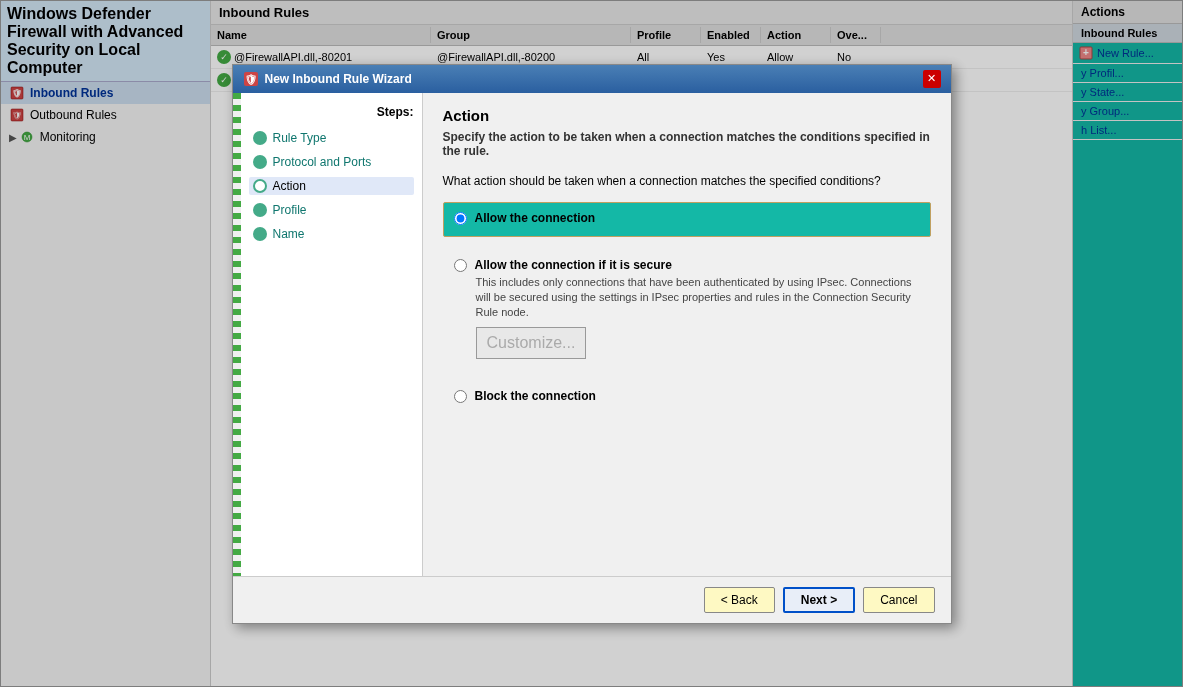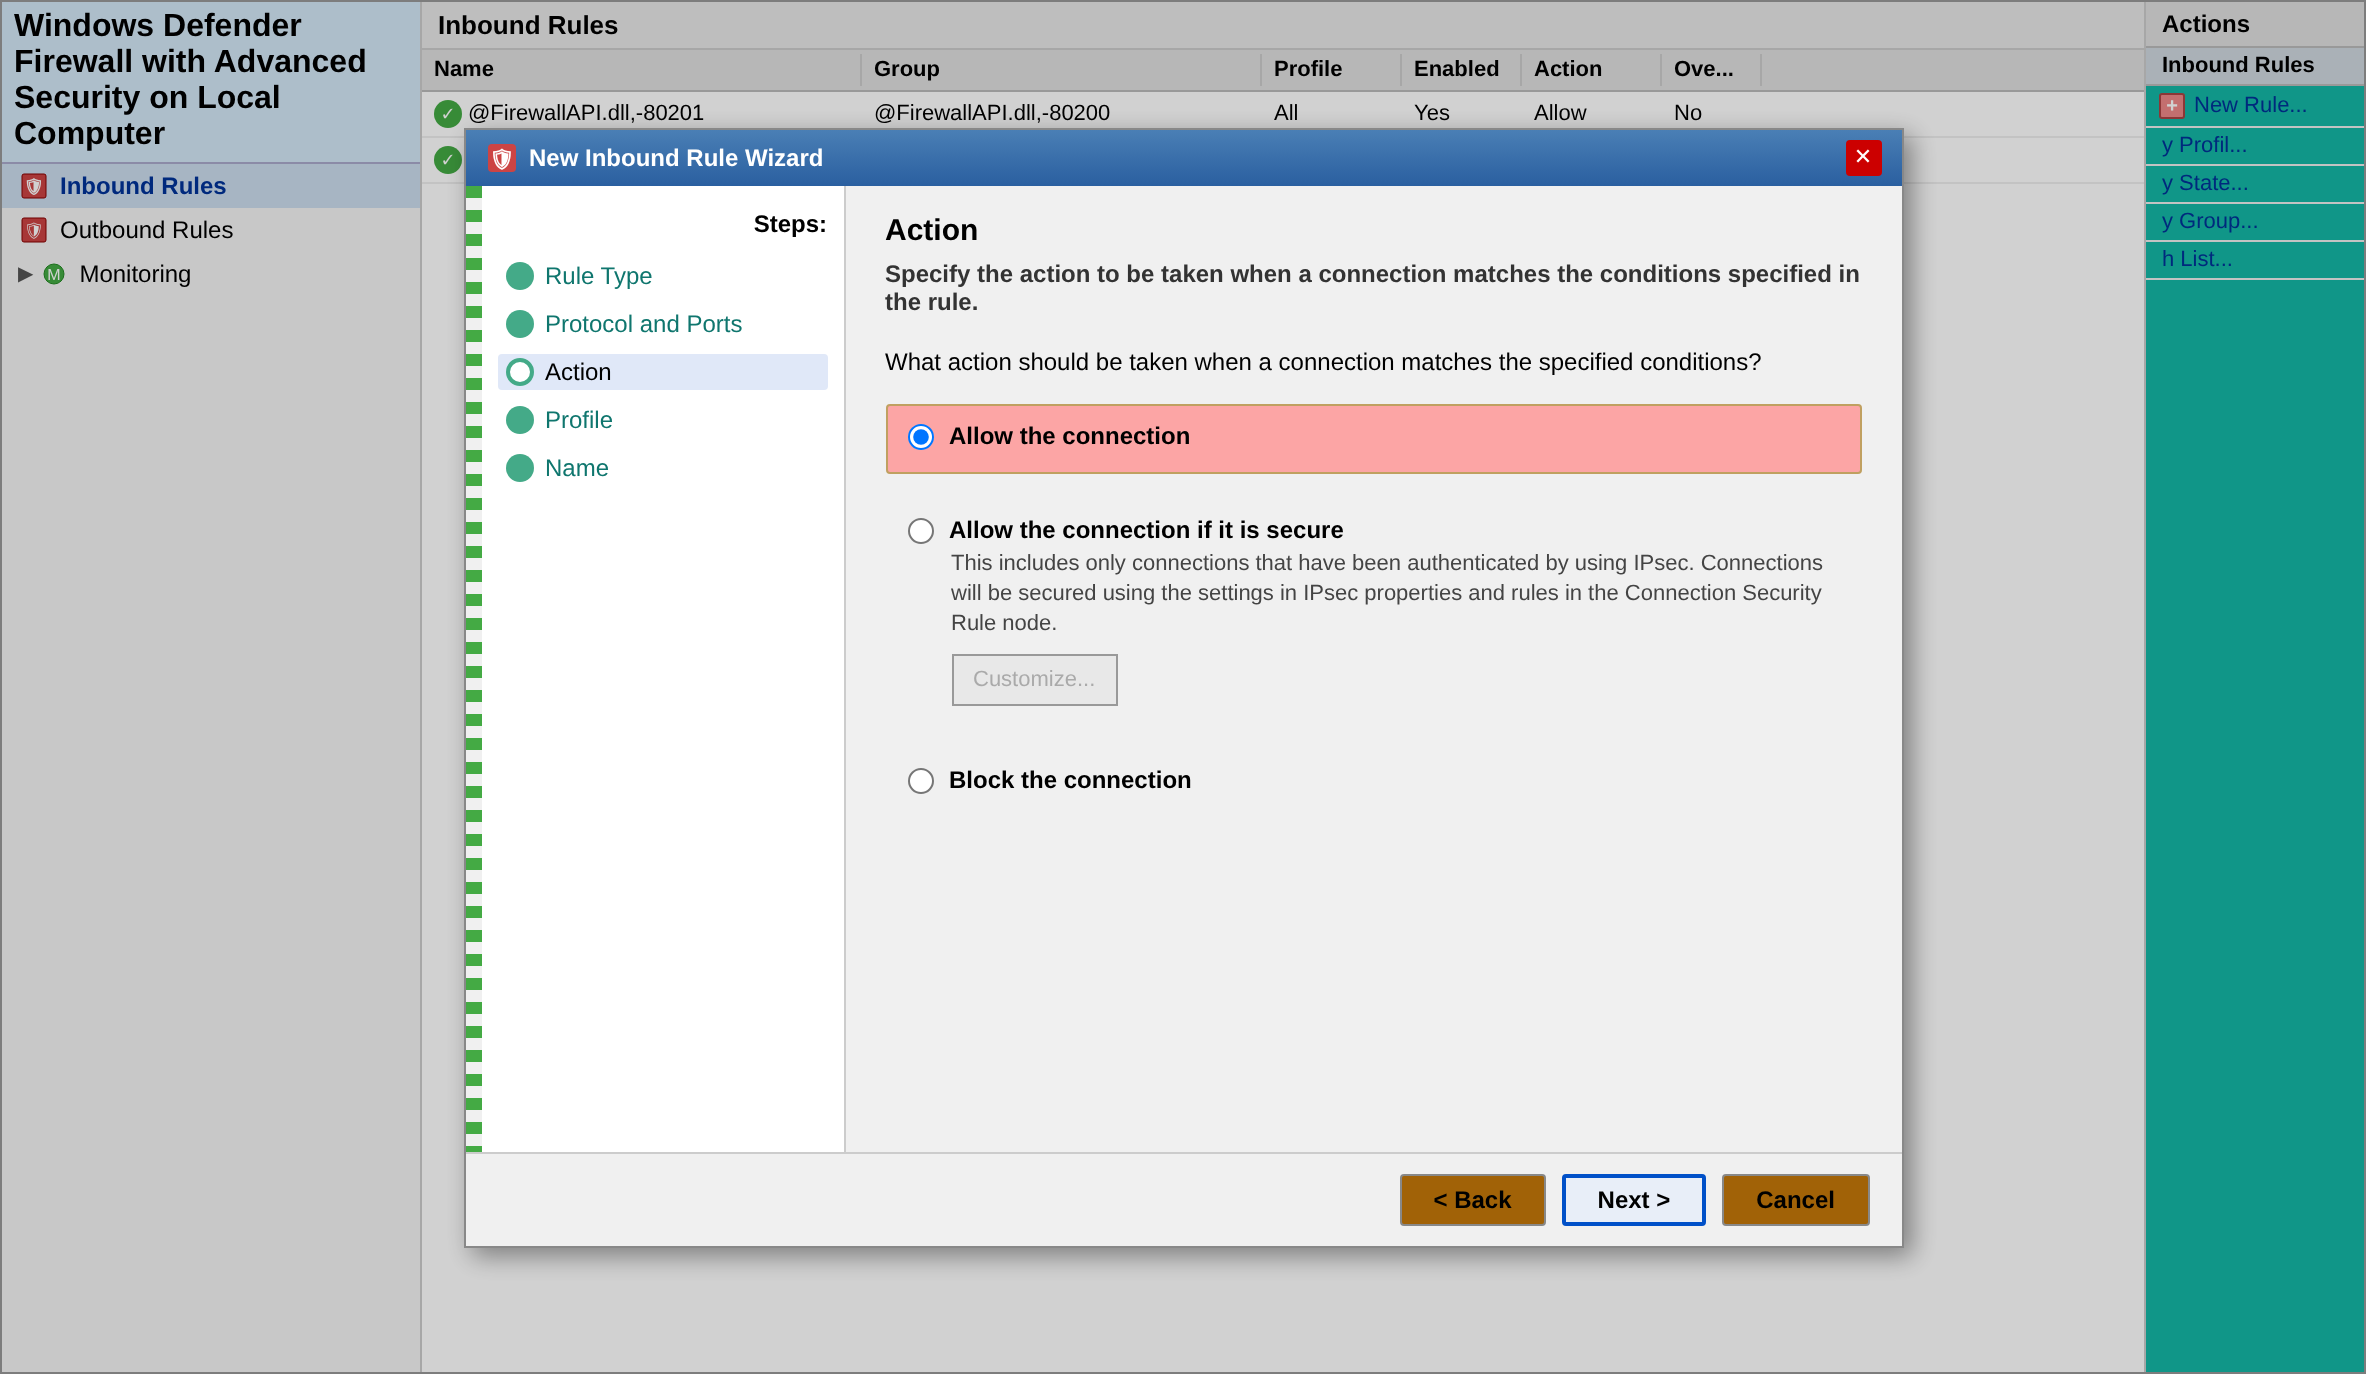--- a/index.html
+++ b/index.html
@@ -307,21 +307,21 @@
 
     
     .radio-option {
       border: 1px solid transparent;
       border-radius: 2px;
       margin-bottom: 12px;
       padding: 8px 10px;
     }
     .radio-option.selected {
       border: 1px solid #c0a060;
-      background: #fca5a5;
+      background: #14b8a6;
     }
     .radio-row {
       display: flex;
       align-items: flex-start;
       margin-bottom: 3px;
     }
     .radio-input {
       margin-right: 8px;
       margin-top: 1px;
       flex-shrink: 0;
@@ -334,21 +334,21 @@
     .radio-description {
       font-size: 11px;
       color: #444;
       margin-left: 22px;
       line-height: 1.4;
     }
     .customize-btn {
       margin-left: 22px;
       margin-top: 6px;
       padding: 6px 10px;
-      font-size: 11px;
+      font-size: 16px;
       background: #e0e0e0;
       border: 1px solid #999;
       cursor: pointer;
       color: #888;
     }
     .customize-btn:disabled {
       color: #aaa;
       background: #e8e8e8;
     }
 
@@ -358,24 +358,23 @@
       padding: 10px 16px;
       display: flex;
       justify-content: flex-end;
       gap: 8px;
       background: #f0f0f0;
     }
     .footer-btn {
       padding: 4px 16px;
       font-size: 12px;
       border: 1px solid #888;
-      background: #a16207;
+      background: #fef9c3;
       cursor: pointer;
       border-radius: 2px;
-      font-weight: bold;
     }
     .footer-btn.primary {
       border: 2px solid #0050c8;
       background: #e8eef8;
       font-weight: bold;
     }
 
     
     .wizard-left-dashes {
       width: 8px;

